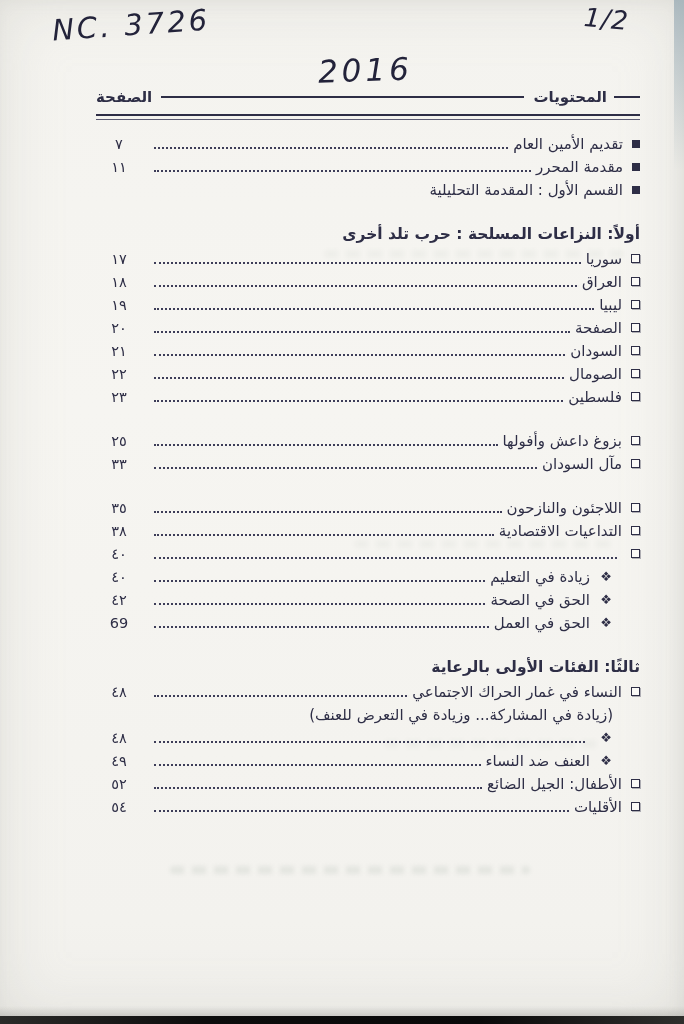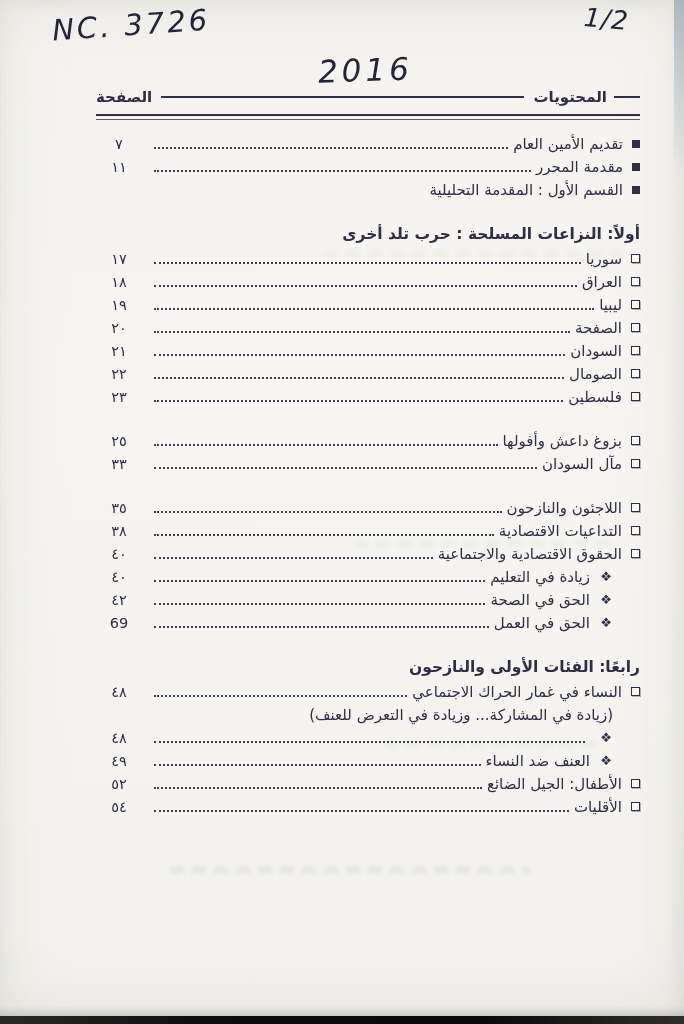--- a/index.html
+++ b/index.html
@@ -174,21 +174,20 @@
             <span class="pagenum">٣٥</span>
           </div>
           <div class="row">
             <span class="bullet b-hollow"></span>
             <span class="label">التداعيات الاقتصادية</span>
             <span class="dots"></span>
             <span class="pagenum">٣٨</span>
           </div>
           <div class="row">
             <span class="bullet b-hollow"></span>
-            <span class="label">الحقوق الاقتصادية والاجتماعية</span>
             <span class="dots"></span>
             <span class="pagenum">٤٠</span>
           </div>
           <div class="row indent">
             <span class="bullet b-diamond">❖</span>
             <span class="label">زيادة في التعليم</span>
             <span class="dots"></span>
             <span class="pagenum">٤٠</span>
           </div>
           <div class="row indent">
@@ -198,21 +197,21 @@
             <span class="pagenum">٤٢</span>
           </div>
           <div class="row indent">
             <span class="bullet b-diamond">❖</span>
             <span class="label">الحق في العمل</span>
             <span class="dots"></span>
             <span class="pagenum">69</span>
           </div>
         </div>
         <div class="toc-section">
-          <div class="section-title">رابعًا: الفئات الأولى والنازحون</div>
+          <div class="section-title">ثالثًا: الفئات الأولى بالرعاية</div>
           <div class="row">
             <span class="bullet b-hollow"></span>
             <span class="label">النساء في غمار الحراك الاجتماعي</span>
             <span class="dots"></span>
             <span class="pagenum">٤٨</span>
           </div>
           <div class="row indent">
             <span class="label">(زيادة في المشاركة... وزيادة في التعرض للعنف)</span>
             <span class="spacer"></span>
             <span class="pagenum"></span>

